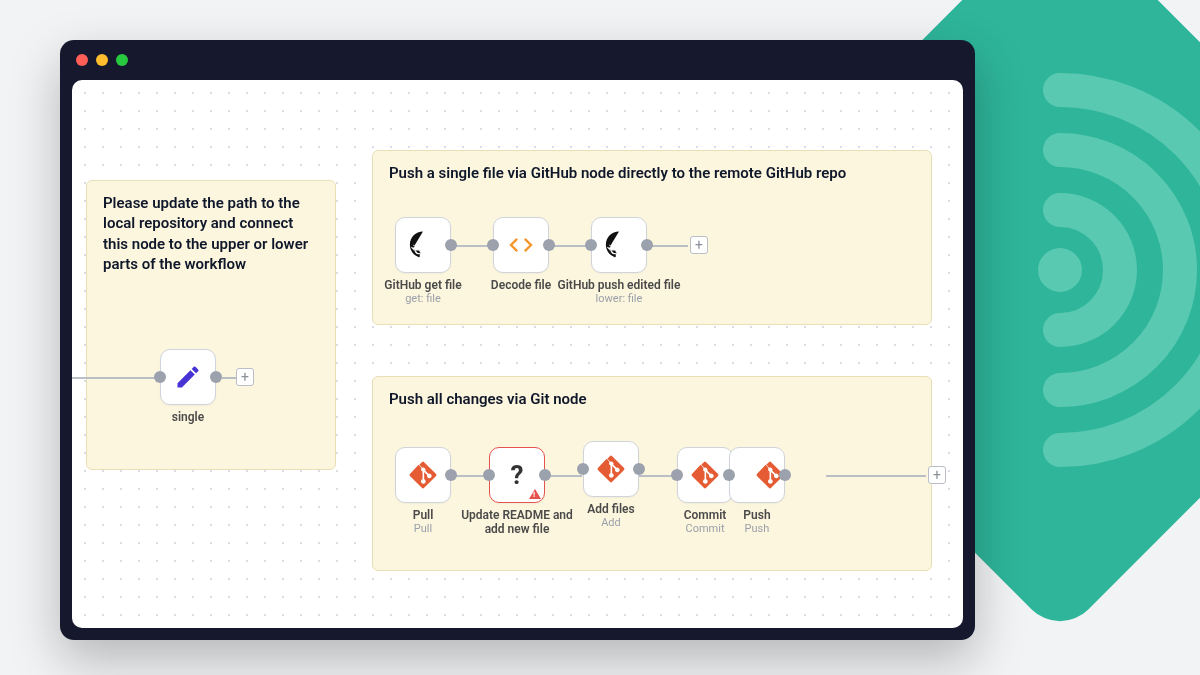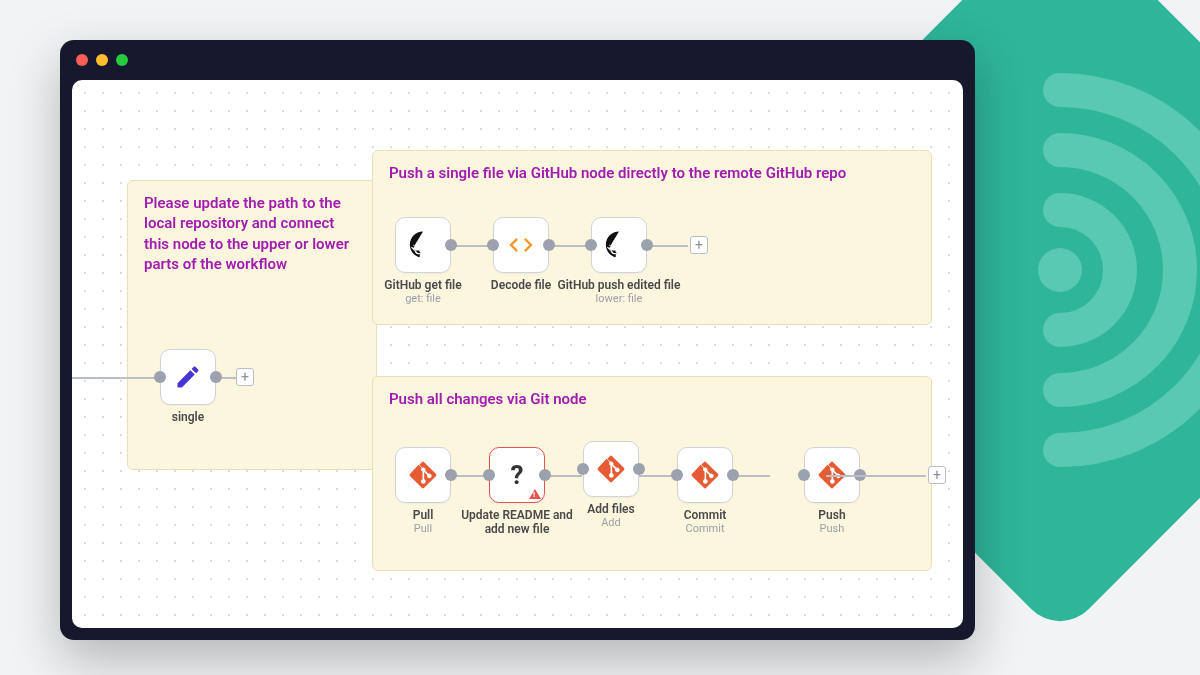--- a/index.html
+++ b/index.html
@@ -62,21 +62,21 @@
 
   
   .sticky {
     position:absolute;
     background:#fdf6de;
     border:1px solid #e9dfb6;
     border-radius:6px;
   }
   .sticky-title {
     padding:12px 16px 4px 16px;
-    color:#a21caf;
+    color:#0f172a;
     font-weight:600;
     font-size:15px;
     line-height:1.35;
   }
   .sticky-note .sticky-title { font-size:15px; font-weight:600; }
 
   
   .node {
     position:absolute;
     width:56px; height:56px;
@@ -172,21 +172,21 @@
 
 <div class="window">
   <div class="titlebar">
     <div class="tl-dot tl-red"></div>
     <div class="tl-dot tl-yellow"></div>
     <div class="tl-dot tl-green"></div>
   </div>
 
   <div class="canvas">
 
-    <div class="sticky sticky-note" style="left:14px; top:100px; width:250px; height:290px;margin-left:41px;">
+    <div class="sticky sticky-note" style="left:14px; top:100px; width:250px; height:290px;">
       <div class="sticky-title">Please update the path to the local repository and connect this node to the upper or lower parts of the workflow</div>
     </div>
 
     <div class="wire" style="left:0; top:297px; width:88px;"></div>
     <div class="node" style="left:88px; top:269px;">
       <span class="port left"></span>
       <span class="port right"></span>
       <svg class="ic" viewBox="0 0 24 24">
           <path fill="#4834d4" d="M3 17.25V21h3.75L17.81 9.94l-3.75-3.75L3 17.25zM20.71 7.04a1 1 0 0 0 0-1.41l-2.34-2.34a1 1 0 0 0-1.41 0l-1.83 1.83 3.75 3.75 1.83-1.83z"></path>
         </svg>
@@ -284,21 +284,21 @@
       <svg class="ic" viewBox="0 0 24 24">
           <path fill="#e45b34" d="M23 11 13 1a1.4 1.4 0 0 0-2 0L8.8 3.2l2.6 2.6A2 2 0 0 1 14 8.4l2.6 2.6a2 2 0 1 1-1 1L13 9.4v6.2a2 2 0 1 1-1.4 0V9a2 2 0 0 1-.8-3.1L8.2 3.3 1 11a1.4 1.4 0 0 0 0 2l10 10a1.4 1.4 0 0 0 2 0l10-10a1.4 1.4 0 0 0 0-2z"></path>
         </svg>
       <div class="node-label">
         <span>Commit</span>
         <span class="node-sub">Commit</span>
       </div>
     </div>
 
     <div class="wire" style="left:754px; top:395px; width:38px;"></div>
-    <div class="node" style="left:732px; top:367px;">
+    <div class="node" style="left:657px; top:367px;justify-content:flex-end;">
       <span class="port left"></span>
       <span class="port right"></span>
       <svg class="ic" viewBox="0 0 24 24">
           <path fill="#e45b34" d="M23 11 13 1a1.4 1.4 0 0 0-2 0L8.8 3.2l2.6 2.6A2 2 0 0 1 14 8.4l2.6 2.6a2 2 0 1 1-1 1L13 9.4v6.2a2 2 0 1 1-1.4 0V9a2 2 0 0 1-.8-3.1L8.2 3.3 1 11a1.4 1.4 0 0 0 0 2l10 10a1.4 1.4 0 0 0 2 0l10-10a1.4 1.4 0 0 0 0-2z"></path>
         </svg>
       <div class="node-label">
         <span>Push</span>
         <span class="node-sub">Push</span>
       </div>
     </div>

